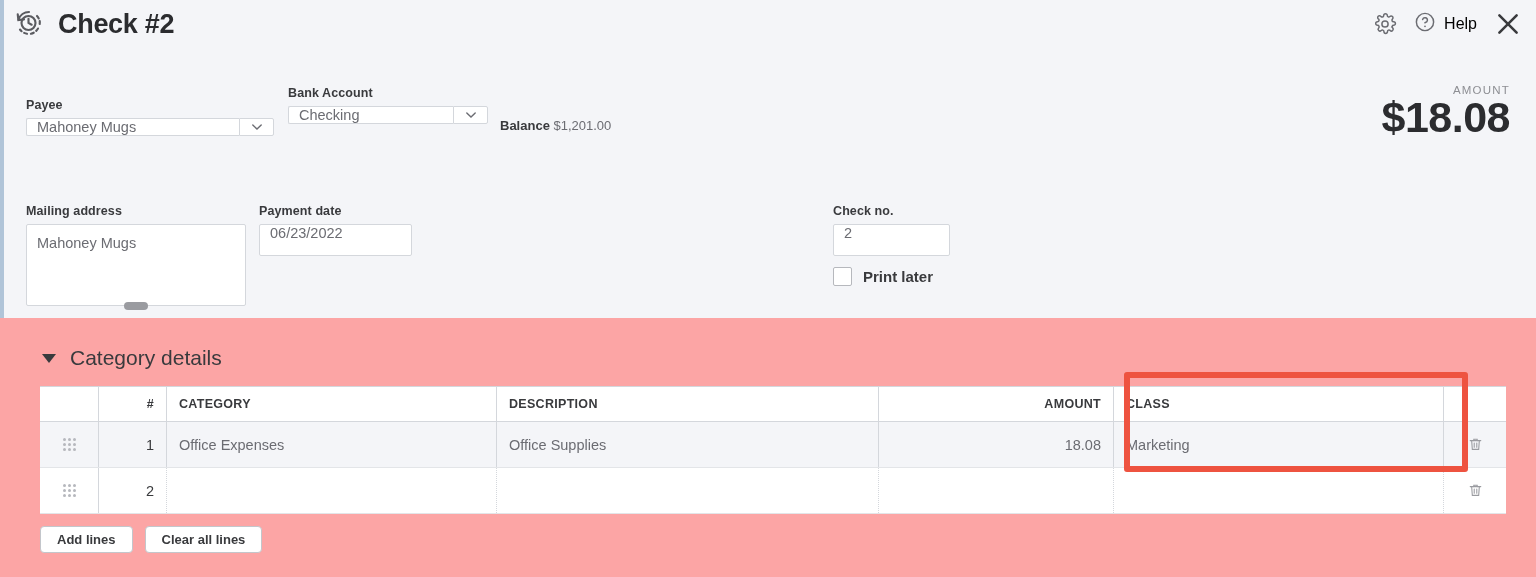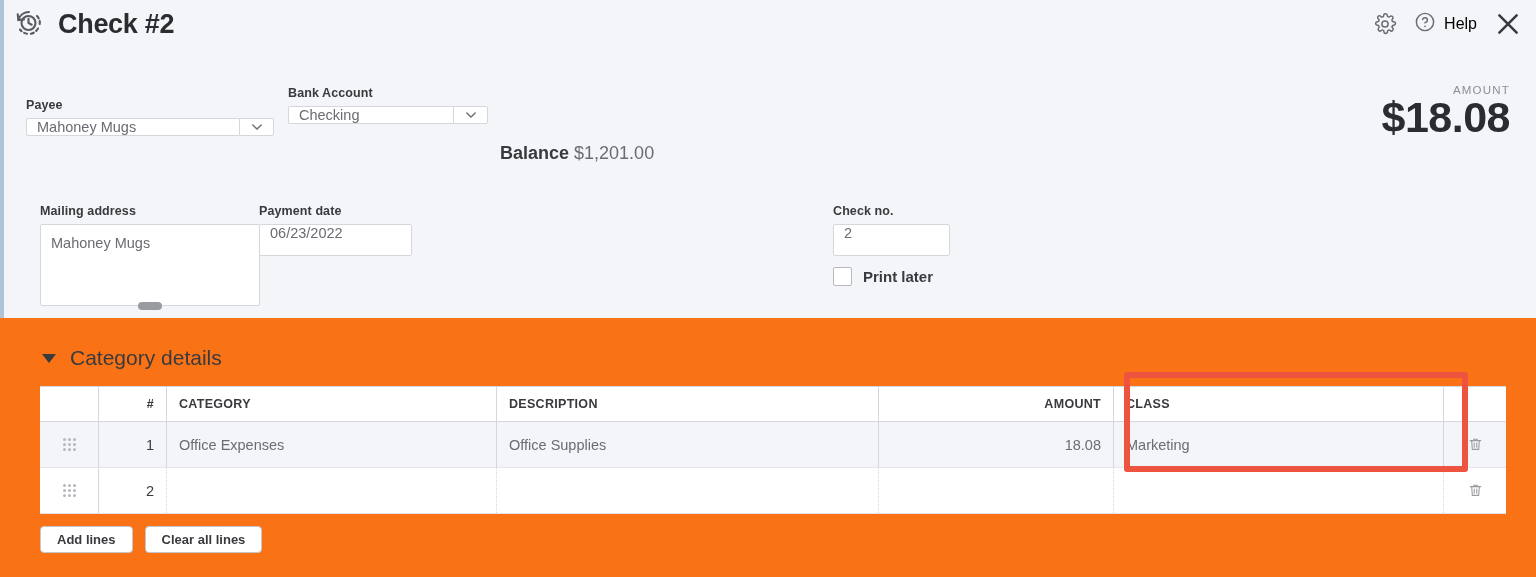--- a/index.html
+++ b/index.html
@@ -100,21 +100,21 @@
     border: 1px solid #d4d7dc;
     border-radius: 0 2px 2px 0;
     display: flex; align-items: center; justify-content: center;
     cursor: pointer;
   }
 
   #payee-group { position: absolute; left: 26px; top: 86px; width: 248px; margin-top: 12px; }
   #bank-group  { position: absolute; left: 288px; top: 86px; width: 200px; }
   #balance-line {
     position: absolute; left: 500px; top: 118px;
-    font-size: 18px; color: #6b6c72; white-space: nowrap; margin-top: 25px;
+    font-size: 13px; color: #6b6c72; white-space: nowrap;
   }
   #balance-line b { color: #393a3d; font-weight: bold; }
 
   #amount-group {
     position: absolute; right: 26px; top: 84px;
     text-align: right;
   }
   .amount-cap {
     font-size: 11.5px;
     letter-spacing: 1.2px;
@@ -122,21 +122,21 @@
     font-weight: normal;
   }
   .amount-val {
     font-size: 43px;
     font-weight: bold;
     color: #2b2c2f;
     line-height: 1.02;
     letter-spacing: -0.5px;
   }
 
-  #mailing-group { position: absolute; left: 26px; top: 204px; width: 220px; margin-left: 14px; }
+  #mailing-group { position: absolute; left: 26px; top: 204px; width: 220px; }
   .textarea-box {
     position: relative;
     background: #ffffff;
     border: 1px solid #d4d7dc;
     border-radius: 2px;
     width: 220px;
     height: 82px;
     padding: 10px;
     font-size: 14.5px;
     color: #6b6c72;
@@ -165,21 +165,21 @@
     border-radius: 2px;
   }
   .checkbox-label { font-size: 15px; font-weight: bold; color: #393a3d; }
 
   
   .lower {
     position: absolute;
     left: 0; top: 318px;
     width: 1536px;
     height: 259px;
-    background: #f97316;
+    background: #fca5a5;
   }
   #section-header {
     position: absolute; left: 42px; top: 28px;
     display: flex; align-items: center; gap: 14px;
     cursor: pointer;
   }
   .tri-down {
     width: 0; height: 0;
     border-left: 7px solid transparent;
     border-right: 7px solid transparent;

